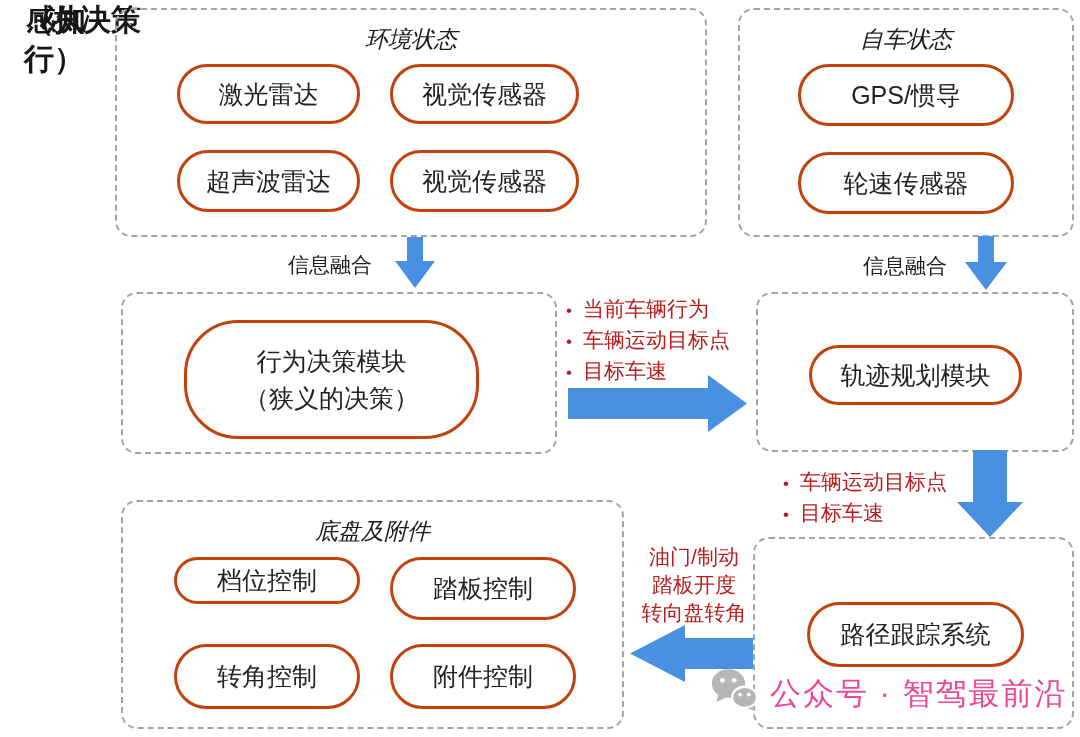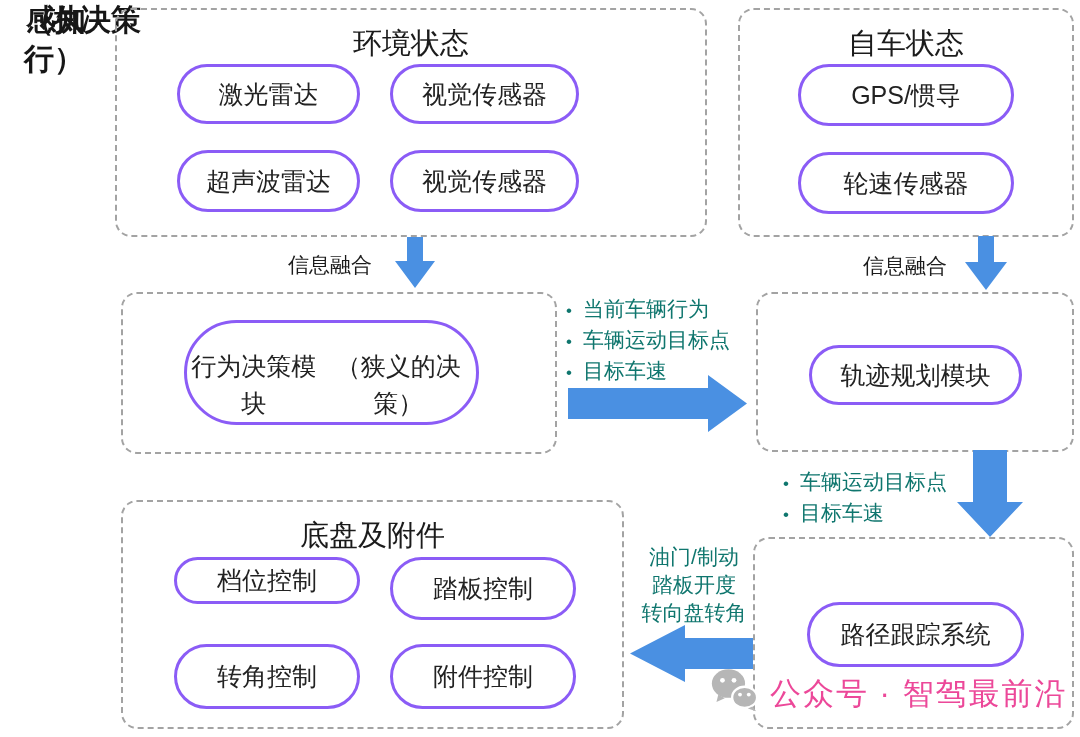--- a/index.html
+++ b/index.html
@@ -13,45 +13,45 @@
   #stage-decision{left:16px;top:352;width:94px;padding-left:48px;}
   #stage-control{left:0;top:595;width:108px;line-height:39px;}
   
   .panel{position:absolute;border:2px dashed #a3a3a3;border-radius:16px;background:transparent;}
   #panel-env{left:115px;top:8px;width:588px;height:225px;}
   #panel-ego{left:738px;top:8px;width:332px;height:225px;}
   #panel-decision{left:121px;top:292px;width:432px;height:158px;}
   #panel-traj{left:756px;top:292px;width:314px;height:156px;}
   #panel-track{left:753px;top:537px;width:317px;height:188px;}
   #panel-chassis{left:121px;top:500px;width:499px;height:225px;}
-  .panel-title{position:absolute;top:14px;left:0;width:100%;text-align:center;font-size:29px;color:#1b1b1b;}
+  .panel-title{position:absolute;top:14px;left:0;width:100%;text-align:center;font-size:23px;color:#1b1b1b;font-style:italic;}
   
   .pill{
     position:absolute;display:flex;align-items:center;justify-content:center;
-    background:#fff;border:3px solid #8b5cf6;font-size:25px;color:#222;
+    background:#fff;border:3px solid #c2410c;font-size:25px;color:#222;
     box-sizing:border-box;text-align:center;
   }
   #pill-lidar{left:60px;top:54px;width:183px;height:60px;border-radius:31px;}
   #pill-mmwave{left:273px;top:54px;width:189px;height:60px;border-radius:31px;}
   #pill-ultrasonic{left:60px;top:140px;width:183px;height:62px;border-radius:32px;font-family:Liberation Mono, monospace;}
   #pill-camera{left:273px;top:140px;width:189px;height:62px;border-radius:32px;}
   #pill-gps{left:58px;top:54px;width:216px;height:62px;border-radius:32px;}
   #pill-wheelspeed{left:58px;top:142px;width:216px;height:62px;border-radius:32px;}
-  #pill-behavior{left:61px;top:26px;width:295px;height:105px;border-radius:54px;flex-direction:row;line-height:37px;align-items:flex-end;}
+  #pill-behavior{left:61px;top:26px;width:295px;height:119px;border-radius:54px;flex-direction:column;line-height:37px;}
   #pill-trajectory{left:51px;top:51px;width:213px;height:60px;border-radius:31px;}
   #pill-tracking{left:52px;top:63px;width:217px;height:65px;border-radius:34px;}
   #pill-gear{left:51px;top:55px;width:186px;height:47px;border-radius:32px;}
   #pill-pedal{left:267px;top:55px;width:186px;height:63px;border-radius:32px;}
   #pill-steer{left:51px;top:142px;width:186px;height:65px;border-radius:33px;}
   #pill-accessory{left:267px;top:142px;width:186px;height:65px;border-radius:33px;}
   
   .note{position:absolute;font-size:21px;color:#1b1b1b;}
   #fusion-left{left:288px;top:251px;}
   #fusion-right{left:863px;top:252px;}
-  .bullets{position:absolute;font-size:21px;color:#0f766e;}
+  .bullets{position:absolute;font-size:21px;color:#b91c1c;}
   #decision-outputs{left:566px;top:294px;line-height:29px;}
   #trajectory-outputs{left:783px;top:467px;line-height:29px;}
   .bullet-line::before{content:"•";margin-right:11px;font-size:17px;}
   #control-signals{left:626px;top:543px;width:136px;text-align:center;font-size:21px;line-height:28px;}
   
   .arrow{position:absolute;}
   .arrow svg{display:block;}
   .arrow polygon{fill:#4a90e2;}
   #fusion-arrow-left{left:395px;top:237px;}
   #fusion-arrow-right{left:965px;top:236px;}

